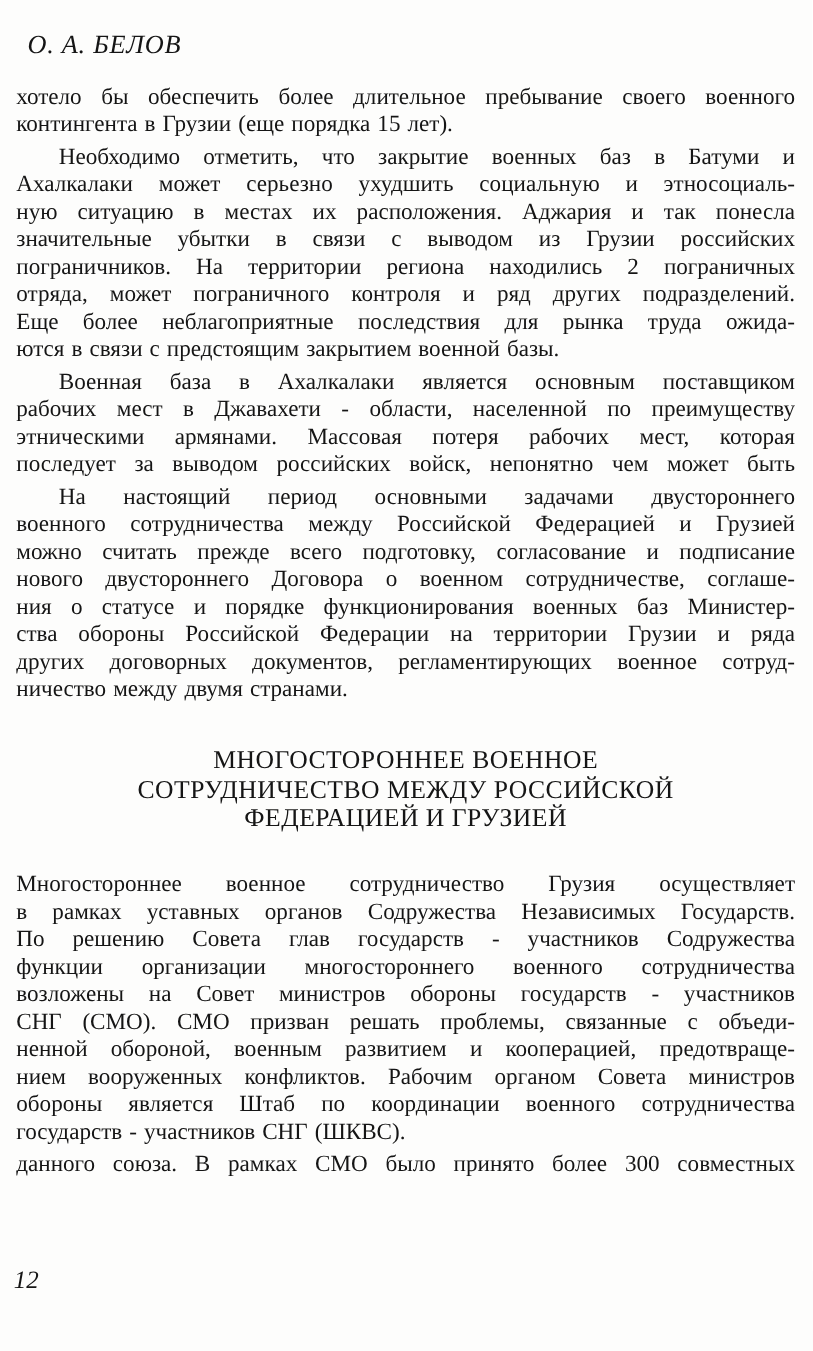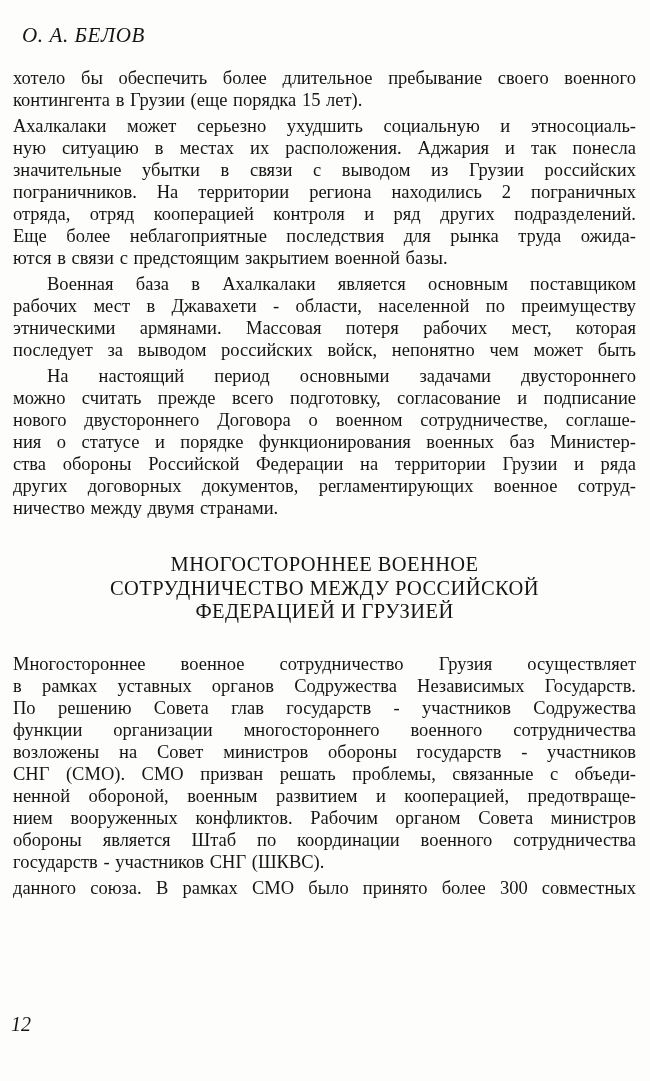--- a/index.html
+++ b/index.html
@@ -71,36 +71,38 @@
 
 <div class="page">
   <div class="running-header">О. А. БЕЛОВ</div>
 
   <div class="text-body">
       <div class="paragraph">
         <div class="line line-just">хотело бы обеспечить более длительное пребывание своего военного</div>
         <div class="line line-last">контингента в Грузии (еще порядка 15 лет).</div>
       </div>
       <div class="paragraph">
+        <div class="line line-just line-indent">Необходимо отметить, что закрытие военных баз в Батуми и</div>
         <div class="line line-just">Ахалкалаки может серьезно ухудшить социальную и этносоциаль-</div>
         <div class="line line-just">ную ситуацию в местах их расположения. Аджария и так понесла</div>
         <div class="line line-just">значительные убытки в связи с выводом из Грузии российских</div>
         <div class="line line-just">пограничников. На территории региона находились 2 пограничных</div>
-        <div class="line line-just">отряда, отряд кооперацией контроля и ряд других подразделений.</div>
+        <div class="line line-just">отряда, может пограничного контроля и ряд других подразделений.</div>
         <div class="line line-just">Еще более неблагоприятные последствия для рынка труда ожида-</div>
         <div class="line line-last">ются в связи с предстоящим закрытием военной базы.</div>
       </div>
       <div class="paragraph">
         <div class="line line-just line-indent">Военная база в Ахалкалаки является основным поставщиком</div>
         <div class="line line-just">рабочих мест в Джавахети - области, населенной по преимуществу</div>
         <div class="line line-just">этническими армянами. Массовая потеря рабочих мест, которая</div>
         <div class="line line-just">последует за выводом российских войск, непонятно чем может быть</div>
       </div>
       <div class="paragraph">
         <div class="line line-just line-indent">На настоящий период основными задачами двустороннего</div>
+        <div class="line line-just">военного сотрудничества между Российской Федерацией и Грузией</div>
         <div class="line line-just">можно считать прежде всего подготовку, согласование и подписание</div>
         <div class="line line-just">нового двустороннего Договора о военном сотрудничестве, соглаше-</div>
         <div class="line line-just">ния о статусе и порядке функционирования военных баз Министер-</div>
         <div class="line line-just">ства обороны Российской Федерации на территории Грузии и ряда</div>
         <div class="line line-just">других договорных документов, регламентирующих военное сотруд-</div>
         <div class="line line-last">ничество между двумя странами.</div>
       </div>
       <div class="heading">
         <div class="line">МНОГОСТОРОННЕЕ ВОЕННОЕ</div>
         <div class="line">СОТРУДНИЧЕСТВО МЕЖДУ РОССИЙСКОЙ</div>

